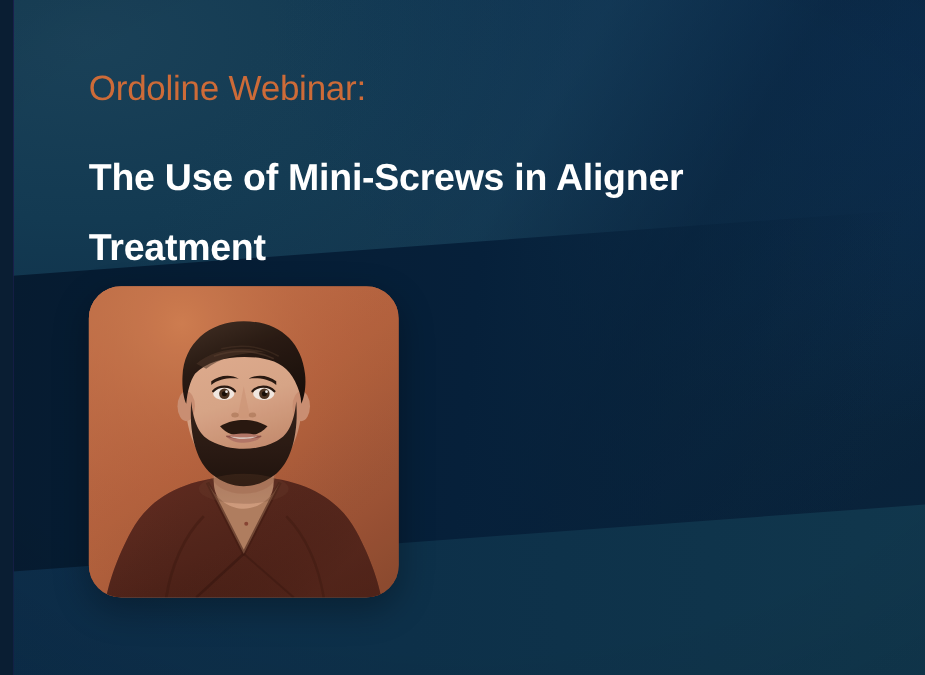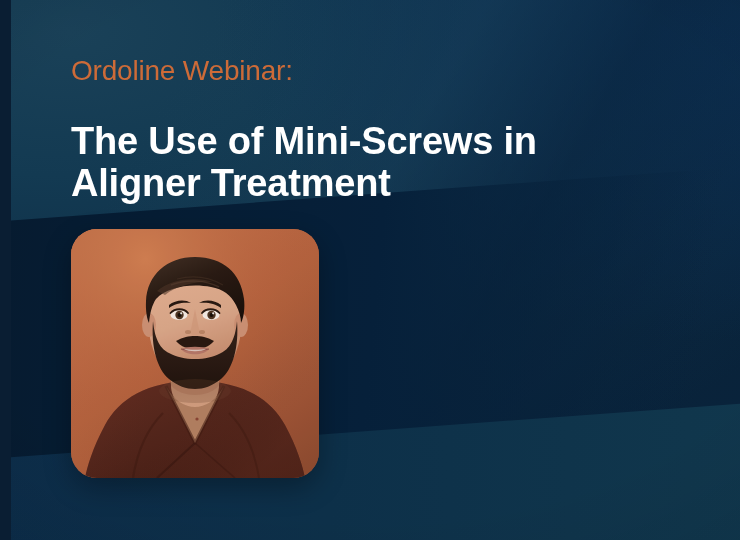--- a/index.html
+++ b/index.html
@@ -83,22 +83,22 @@
     line-height: 34px;
     letter-spacing: -0.2px;
     color: #cd6b38;
     white-space: nowrap;
   }
   .headline {
     position: absolute;
     left: 60px;
     top: 95px;
     width: 560px;
-    font-size: 38px;
-    line-height: 42px;
+    font-size: 30px;
+    line-height: 56px;
     letter-spacing: -0.2px;
     color: #ffffff;
   }
 
   .lecturer-block {
     position: absolute;
     right: 94px;
     top: 418px;
     text-align: right;
   }

